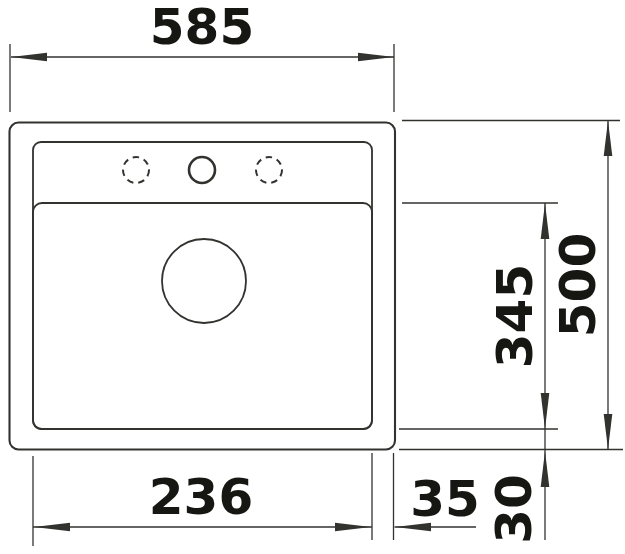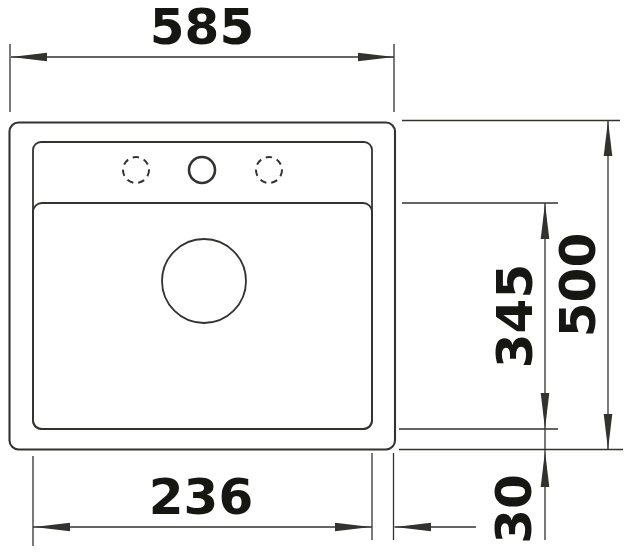--- a/index.html
+++ b/index.html
@@ -109,17 +109,18 @@
 
       <g>
         <line class="stk thin" x1="394.5" y1="527" x2="476" y2="527"></line>
         <polygon class="arr" points="395,527 431,522.8 431,531.2"></polygon>
       </g>
     </g>
   </svg>
 
   <div class="dim-label" style="left:202px; top:27px;">585</div>
   <div class="dim-label" style="left:201px; top:497px;">236</div>
+  <div class="dim-label" style="left:445px; top:499px;">35</div>
   <div class="dim-label rot" style="left:515px; top:316px;">345</div>
   <div class="dim-label rot" style="left:578px; top:285px;">500</div>
   <div class="dim-label rot" style="left:514px; top:509px;">30</div>
 
 </div>
 
 </body></html>

